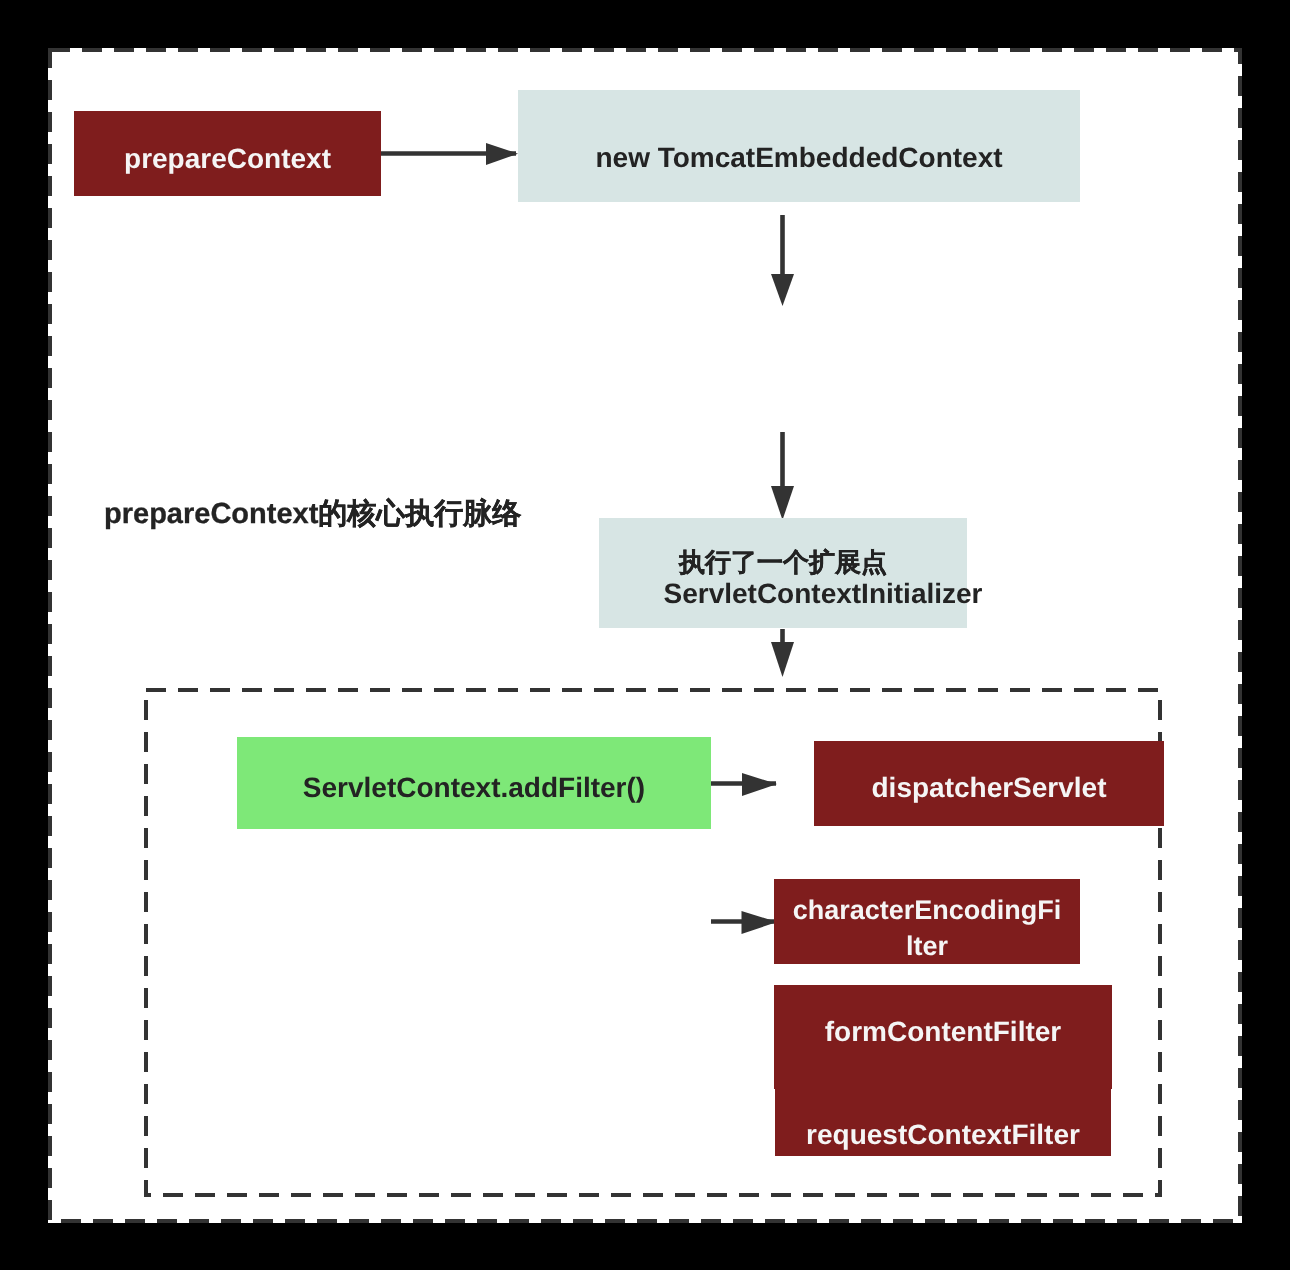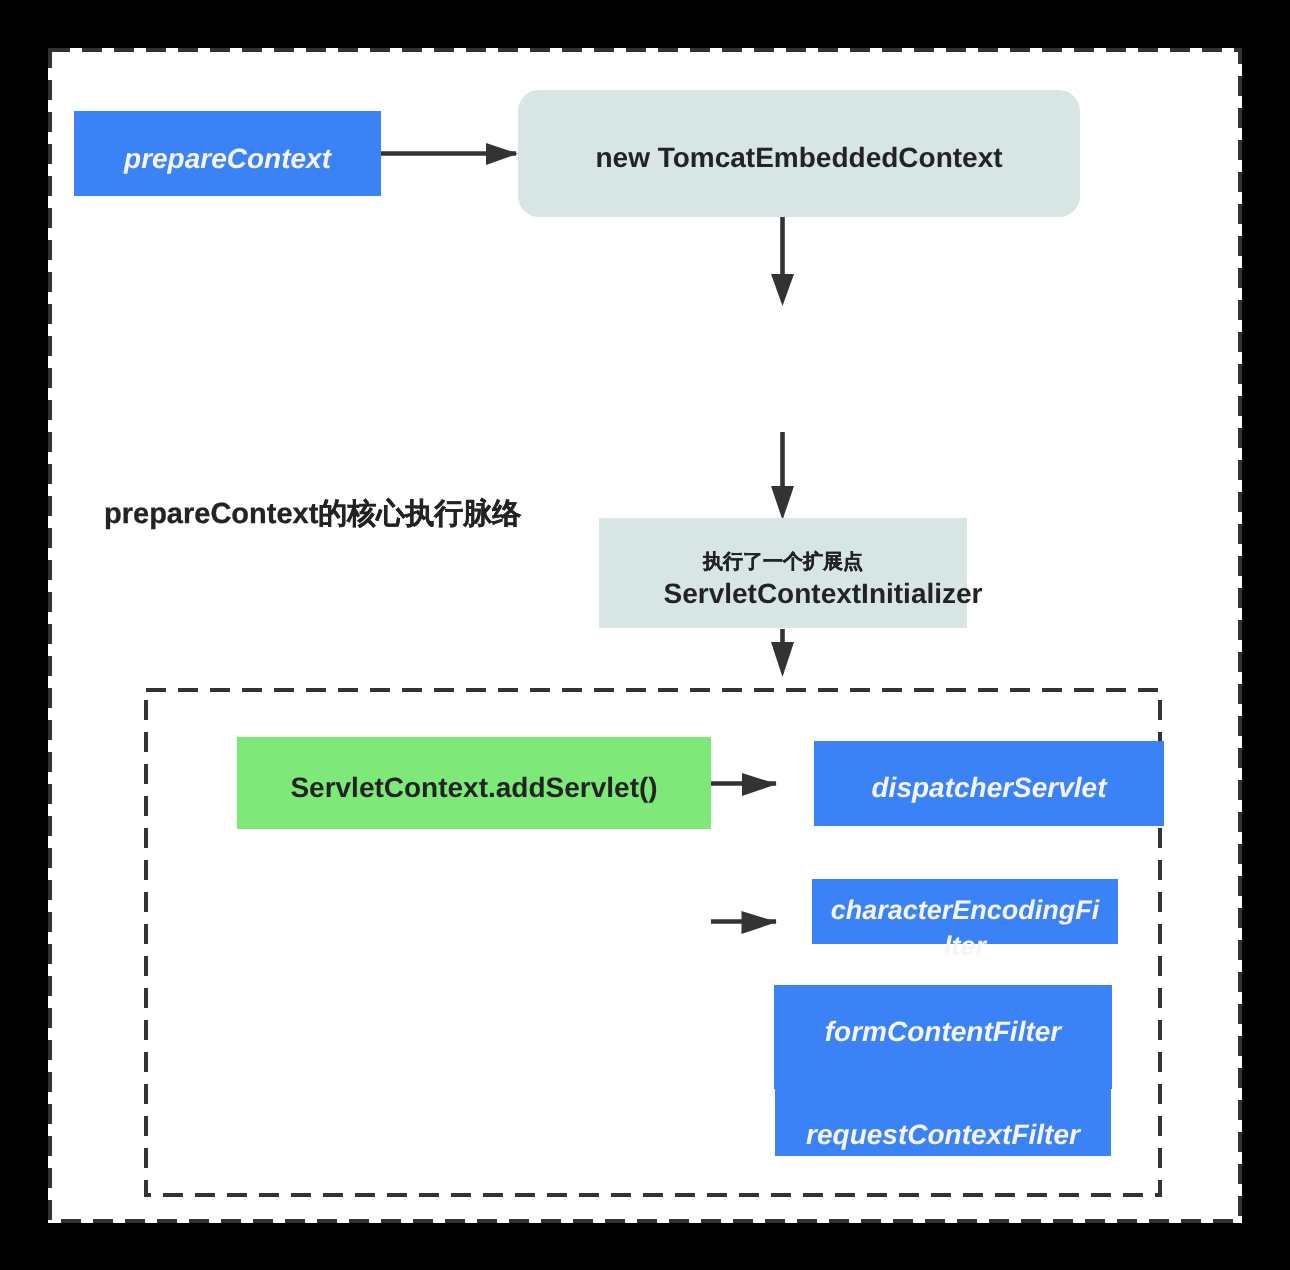--- a/index.html
+++ b/index.html
@@ -3,21 +3,21 @@
 <meta charset="utf-8">
 <style>
   html,body{margin:0;padding:0;}
   body{width:1290px;height:1270px;background:#000000;overflow:hidden;
        font-family:"Liberation Sans",sans-serif;
        -webkit-font-smoothing:antialiased;text-rendering:geometricPrecision;}
   #stage{position:relative;width:1290px;height:1270px;}
   .canvas{position:absolute;left:48px;top:48px;width:1194px;height:1175px;background:#ffffff;}
   svg.layer{position:absolute;left:0;top:0;width:1290px;height:1270px;}
   .node{position:absolute;box-sizing:border-box;}
-  .blue{background:#3b82f6;font-style:italic;}
+  .blue{background:#7f1d1d;}
   .gray{background:#d7e5e4;}
   .green{background:#7ee878;}
   .label{position:absolute;left:0;width:100%;text-align:center;font-weight:bold;
          white-space:nowrap;transform:translateZ(0);}
   .on-blue{color:#f5f5f5;}
   .on-light{color:#232323;}
   .cjk-bold{-webkit-text-stroke:0.3px currentColor;}
   .caption{position:absolute;color:#232323;font-weight:bold;white-space:nowrap;
            transform:translateZ(0);}
 </style>
@@ -56,42 +56,42 @@
     <g>
       <line x1="711" y1="921.5" x2="776" y2="921.5" stroke="#333333" stroke-width="4.6"></line>
       <polygon points="741.5,911 777,922 741.5,934" fill="#333333"></polygon>
     </g>
   </svg>
 
   <div class="node blue" style="left:74px;top:111px;width:307px;height:85px;">
     <div class="label on-blue" style="top:32px;font-size:28px;line-height:32px;">prepareContext</div>
   </div>
 
-  <div class="node gray" style="left:518px;top:90px;width:562px;height:127px;border-radius:21px;">
+  <div class="node gray" style="left:518px;top:90px;width:562px;height:112px;">
     <div class="label on-light" style="top:52px;font-size:28px;line-height:32px;">new TomcatEmbeddedContext</div>
   </div>
 
 
   <div class="node gray" style="left:599px;top:518px;width:368px;height:110px;">
-    <div class="label on-light cjk-bold" style="top:29px;font-size:20px;line-height:30px;">执行了一个扩展点</div>
+    <div class="label on-light cjk-bold" style="top:29px;font-size:26px;line-height:30px;">执行了一个扩展点</div>
     <div class="label on-light" style="top:60px;font-size:28px;line-height:32px;margin-left:40px;">ServletContextInitializer</div>
   </div>
 
   <div class="caption cjk-bold" style="left:104px;top:498px;font-size:29px;line-height:33px;">prepareContext的核心执行脉络</div>
 
   <div class="node green" style="left:237px;top:737px;width:474px;height:92px;">
-    <div class="label on-light" style="top:35px;font-size:28px;line-height:32px;">ServletContext.addServlet()</div>
+    <div class="label on-light" style="top:35px;font-size:28px;line-height:32px;">ServletContext.addFilter()</div>
   </div>
 
   <div class="node blue" style="left:814px;top:741px;width:350px;height:85px;">
     <div class="label on-blue" style="top:31px;font-size:28px;line-height:32px;">dispatcherServlet</div>
   </div>
 
 
-  <div class="node blue" style="left:812px;top:879px;width:306px;height:65px;">
+  <div class="node blue" style="left:774px;top:879px;width:306px;height:85px;">
     <div class="label on-blue" style="top:16px;font-size:27px;line-height:31px;">characterEncodingFi</div>
     <div class="label on-blue" style="top:45px;font-size:27px;line-height:31px;margin-top:7px;">lter</div>
   </div>
 
   <div class="node blue" style="left:774px;top:985px;width:338px;height:104px;">
     <div class="label on-blue" style="top:31px;font-size:28px;line-height:32px;">formContentFilter</div>
   </div>
 
   <div class="node blue" style="left:775px;top:1088px;width:336px;height:68px;">
     <div class="label on-blue" style="top:31px;font-size:28px;line-height:32px;">requestContextFilter</div>

